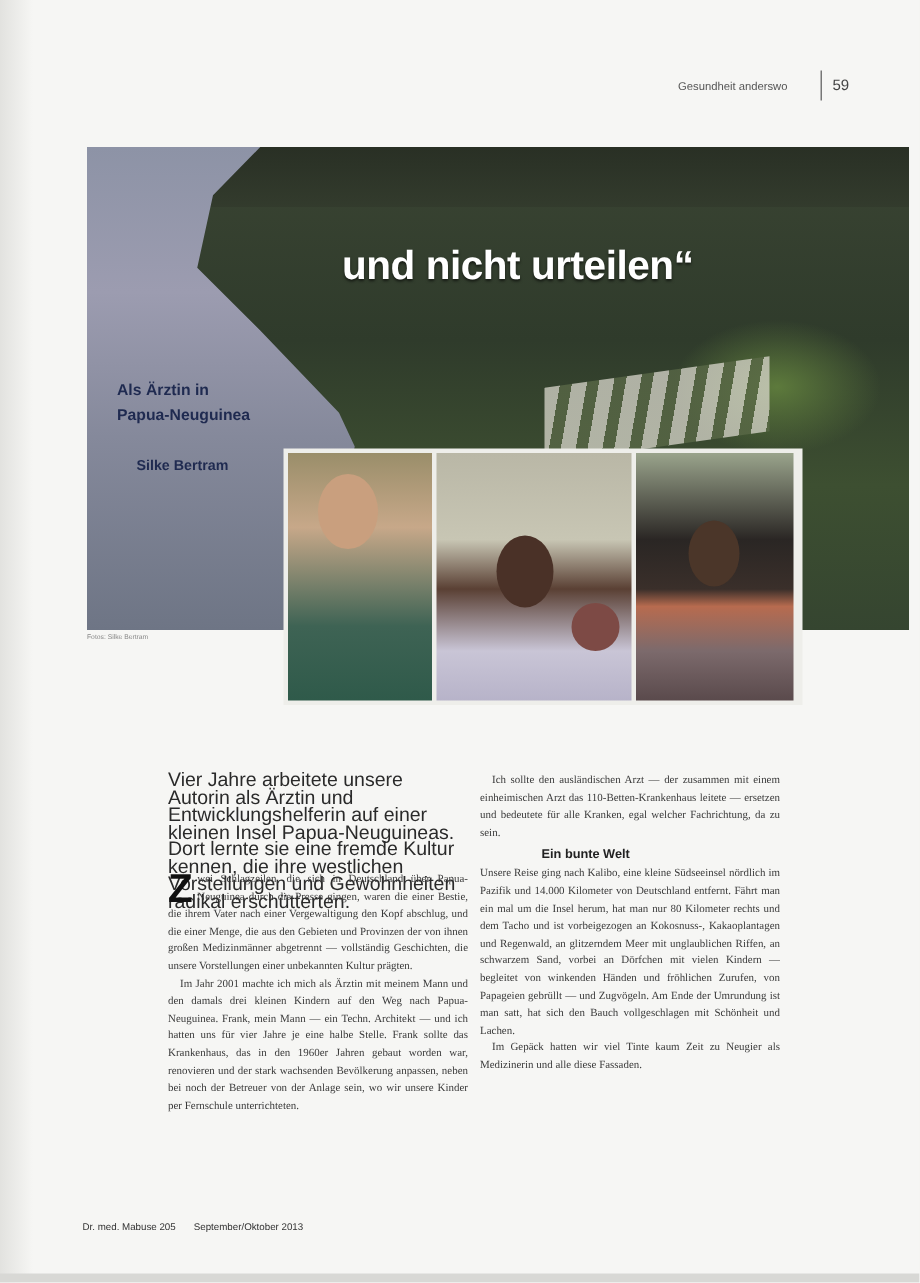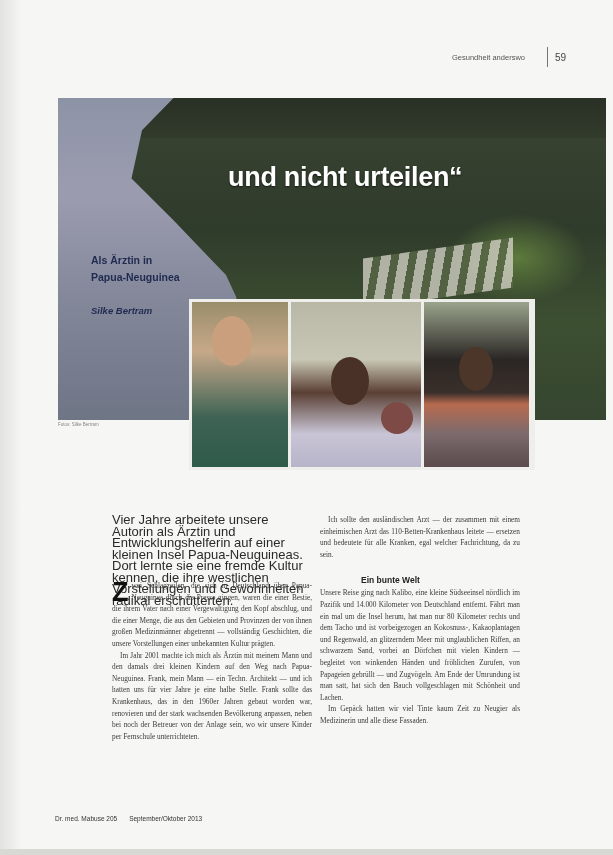--- a/index.html
+++ b/index.html
@@ -19,42 +19,42 @@
     background: linear-gradient(180deg,#3a4433 0%,#2f3b2b 40%,#3d4f31 70%,#354530 100%); }
   .hero .sea { position: absolute; left: 0; top: 0; width: 210px; height: 322px;
     background: linear-gradient(180deg,#8d93a6 0%,#9c9cb0 30%,#85899b 60%,#6e7585 100%);
     clip-path: polygon(0 0, 55% 0, 40% 10%, 35% 25%, 55% 38%, 80% 55%, 85% 62%, 72% 100%, 0 100%); }
   .hero .forest-top { position: absolute; left: 0; top: 0; width: 548px; height: 40px; background: linear-gradient(180deg,#262c22,#323a2c); opacity: .85; }
   .hero .village { position: absolute; left: 305px; top: 150px; width: 150px; height: 50px;
     background: repeating-linear-gradient(100deg,#d9d7cc 0 10px,#5b6a48 10px 18px); opacity: .75; transform: skewY(-8deg); }
   .hero .clearing { position: absolute; left: 390px; top: 115px; width: 140px; height: 90px; background: radial-gradient(ellipse at center,#5d7a3c,transparent 70%); }
 
   .headline { position: absolute; left: 228px; top: 128px; width: 360px; color: #fff; font-size: 27px; font-weight: bold; line-height: 33px; letter-spacing: -0.3px; text-shadow: 0 1px 2px rgba(0,0,0,.6); }
-  .kicker { position: absolute; left: 91px; top: 252px; width: 120px; color: #1f2a50; font-size: 10.5px; font-weight: bold; line-height: 17px; }
-  .byline { position: absolute; left: 91px; top: 305px; color: #1f2a50; font-size: 9.5px; font-style: italic; font-weight: bold; }
+  .kicker { position: absolute; left: 78px; top: 252px; width: 120px; color: #1f2a50; font-size: 10.5px; font-weight: bold; line-height: 17px; }
+  .byline { position: absolute; left: 91px; top: 305px; color: #1f2a50; font-size: 9.5px; font-weight: bold; }
 
   .photos { position: absolute; left: 189px; top: 299px; width: 346px; height: 171px; background: #eeeeea; padding: 3px; display: flex; gap: 3px; }
   .photo { height: 165px; position: relative; overflow: hidden; }
   .photo-1 { width: 96px; background: linear-gradient(180deg,#9a8e6a 0%,#c7a889 30%,#3e6354 70%,#2f5a4a 100%); }
   .photo-2 { width: 130px; background: linear-gradient(180deg,#b9b7a6 0%,#c8c6b4 35%,#5a4034 55%,#c9c5d6 80%,#b7b3c9 100%); }
   .photo-3 { width: 105px; background: linear-gradient(180deg,#9aa48c 0%,#2a2624 35%,#3a2f2a 55%,#b76b4f 62%,#7c6a6c 80%,#5a4a4c 100%); }
   .face { position: absolute; border-radius: 50%; }
   .photo-1 .face { left: 20px; top: 14px; width: 40px; height: 50px; background: #c99f7e; }
   .photo-2 .face { left: 40px; top: 55px; width: 38px; height: 48px; background: #4a3127; }
   .photo-2 .baby { left: 90px; top: 100px; width: 32px; height: 32px; background: #7d4a45; }
   .photo-3 .face { left: 35px; top: 45px; width: 34px; height: 44px; background: #4b3629; }
   .hero-credit { position: absolute; left: 58px; top: 422px; font-size: 4.5px; color: #888; }
 
   .intro { position: absolute; left: 112px; top: 514px; width: 200px; font-size: 13px; font-weight: normal; line-height: 11.5px; color: #2a2a2a; }
   .col { position: absolute; width: 200px; font-family: "Liberation Serif", serif; font-size: 7.3px; line-height: 11.6px; color: #3a3a3a; text-align: justify; }
   .col-1 { left: 112px; top: 580px; }
   .col-2 { left: 320px; top: 514px; }
   .dropcap { float: left; font-family: "Liberation Sans", sans-serif; font-weight: bold; font-size: 27px; line-height: 22px; margin: 1px 3px 0 0; color: #111; }
   .col p + p { text-indent: 8px; }
-  .subhead { font-family: "Liberation Sans", sans-serif; font-weight: bold; font-size: 8.5px; line-height: 12px; color: #222; margin-top: 14px; margin-bottom: 1px; padding-left: 41px; }
+  .subhead { font-family: "Liberation Sans", sans-serif; font-weight: bold; font-size: 8.5px; line-height: 12px; color: #222; margin-top: 3px; margin-bottom: 1px; padding-left: 41px; }
 
   .footer { position: absolute; left: 55px; top: 815px; font-size: 6.5px; color: #333; display: flex; gap: 12px; }
 </style>
 </head>
 <body>
 
 <div class="page">
   <div class="page-edge"></div>
 
   <div class="running-head">

